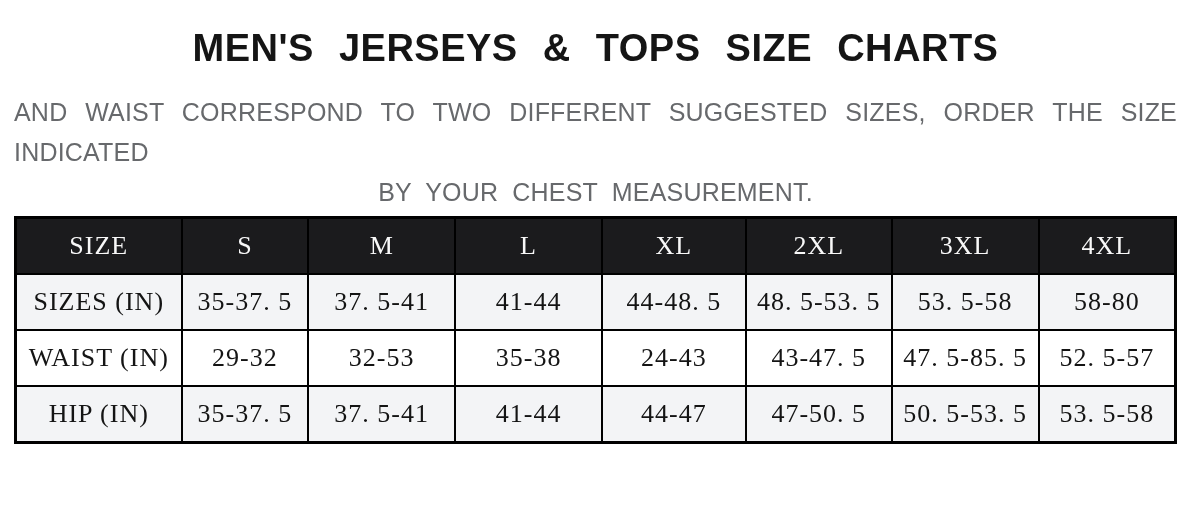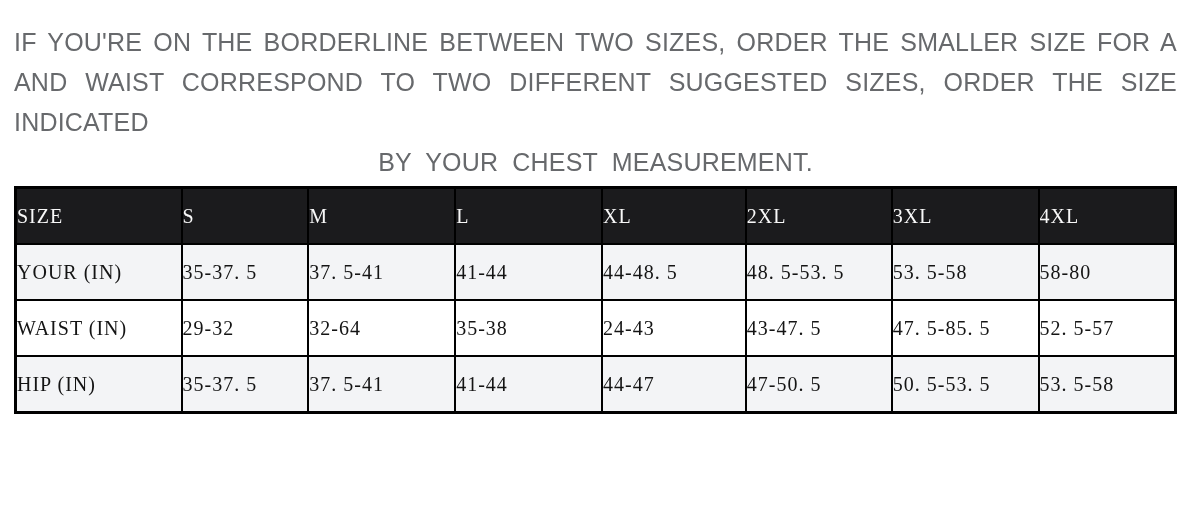--- a/index.html
+++ b/index.html
@@ -47,23 +47,23 @@
     width: 1163px;
     margin: 4px 14px 0;
     border: 3px solid #000000;
     font-family: "Liberation Serif", "DejaVu Serif", serif;
   }
   table.size-chart th,
   table.size-chart td {
     border: 2px solid #000000;
     padding: 0;
     height: 54px;
-    text-align: left;
+    text-align: center;
     vertical-align: middle;
-    font-size: 20px;
+    font-size: 26px;
     font-weight: 400;
     letter-spacing: 1px;
     overflow: hidden;
   }
   table.size-chart thead th {
     background: #1b1b1d;
     color: #f8f8f8;
   }
   table.size-chart tbody td {
     color: #141414;
@@ -72,23 +72,23 @@
   table.size-chart tbody tr.row-even { background: #ffffff; margin-top: 19px; }
   table.size-chart td.row-label {
     letter-spacing: 1px;
   }
 </style>
 </head>
 <body>
 
 <div class="page">
 
+  <h1 class="page-title">MEN'S JERSEYS &amp; TOPS SIZE CHARTS</h1>
 
   <div class="intro">
-    <div class="intro-line justified">IF YOU'RE ON THE BORDERLINE BETWEEN TWO SIZES, ORDER THE SMALLER SIZE FOR A</div>
     <div class="intro-line justified">AND WAIST CORRESPOND TO TWO DIFFERENT SUGGESTED SIZES, ORDER THE SIZE INDICATED</div>
     <div class="intro-line last">BY YOUR CHEST MEASUREMENT.</div>
   </div>
 
   <table class="size-chart">
     <colgroup>
       <col style="width:165px">
       <col style="width:126px">
       <col style="width:146px">
       <col style="width:146px">
@@ -104,33 +104,33 @@
         <th>M</th>
         <th>L</th>
         <th>XL</th>
         <th>2XL</th>
         <th>3XL</th>
         <th>4XL</th>
       </tr>
     </thead>
     <tbody>
       <tr class="row-odd">
-        <td class="row-label">YOUR (IN)</td>
+        <td class="row-label">SIZES (IN)</td>
         <td>35-37. 5</td>
         <td>37. 5-41</td>
         <td>41-44</td>
         <td>44-48. 5</td>
         <td>48. 5-53. 5</td>
         <td>53. 5-58</td>
         <td>58-80</td>
       </tr>
       <tr class="row-even">
         <td class="row-label">WAIST (IN)</td>
         <td>29-32</td>
-        <td>32-64</td>
+        <td>32-53</td>
         <td>35-38</td>
         <td>24-43</td>
         <td>43-47. 5</td>
         <td>47. 5-85. 5</td>
         <td>52. 5-57</td>
       </tr>
       <tr class="row-odd">
         <td class="row-label">HIP (IN)</td>
         <td>35-37. 5</td>
         <td>37. 5-41</td>

